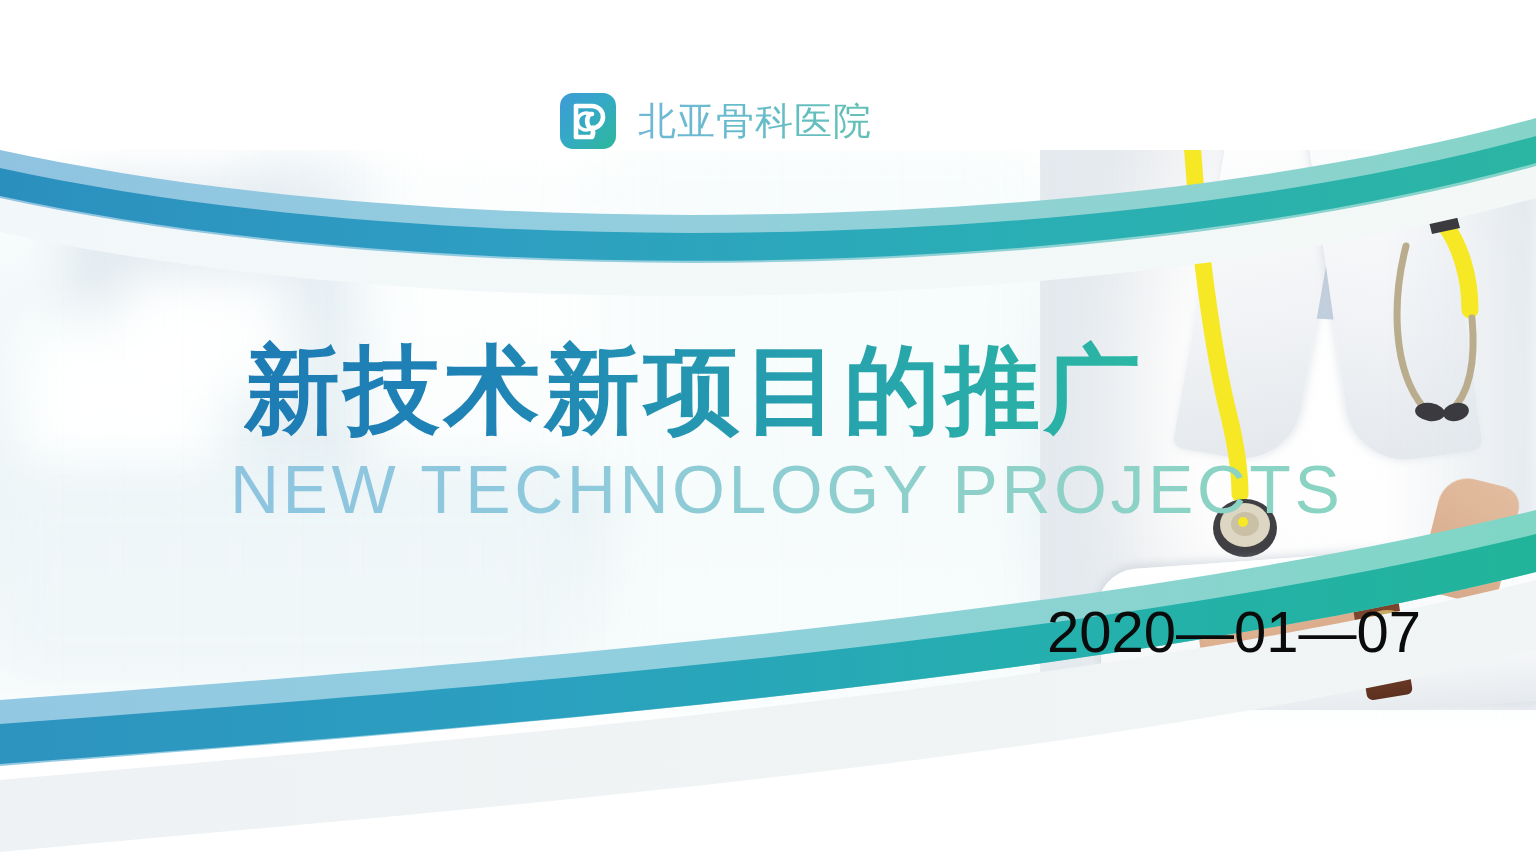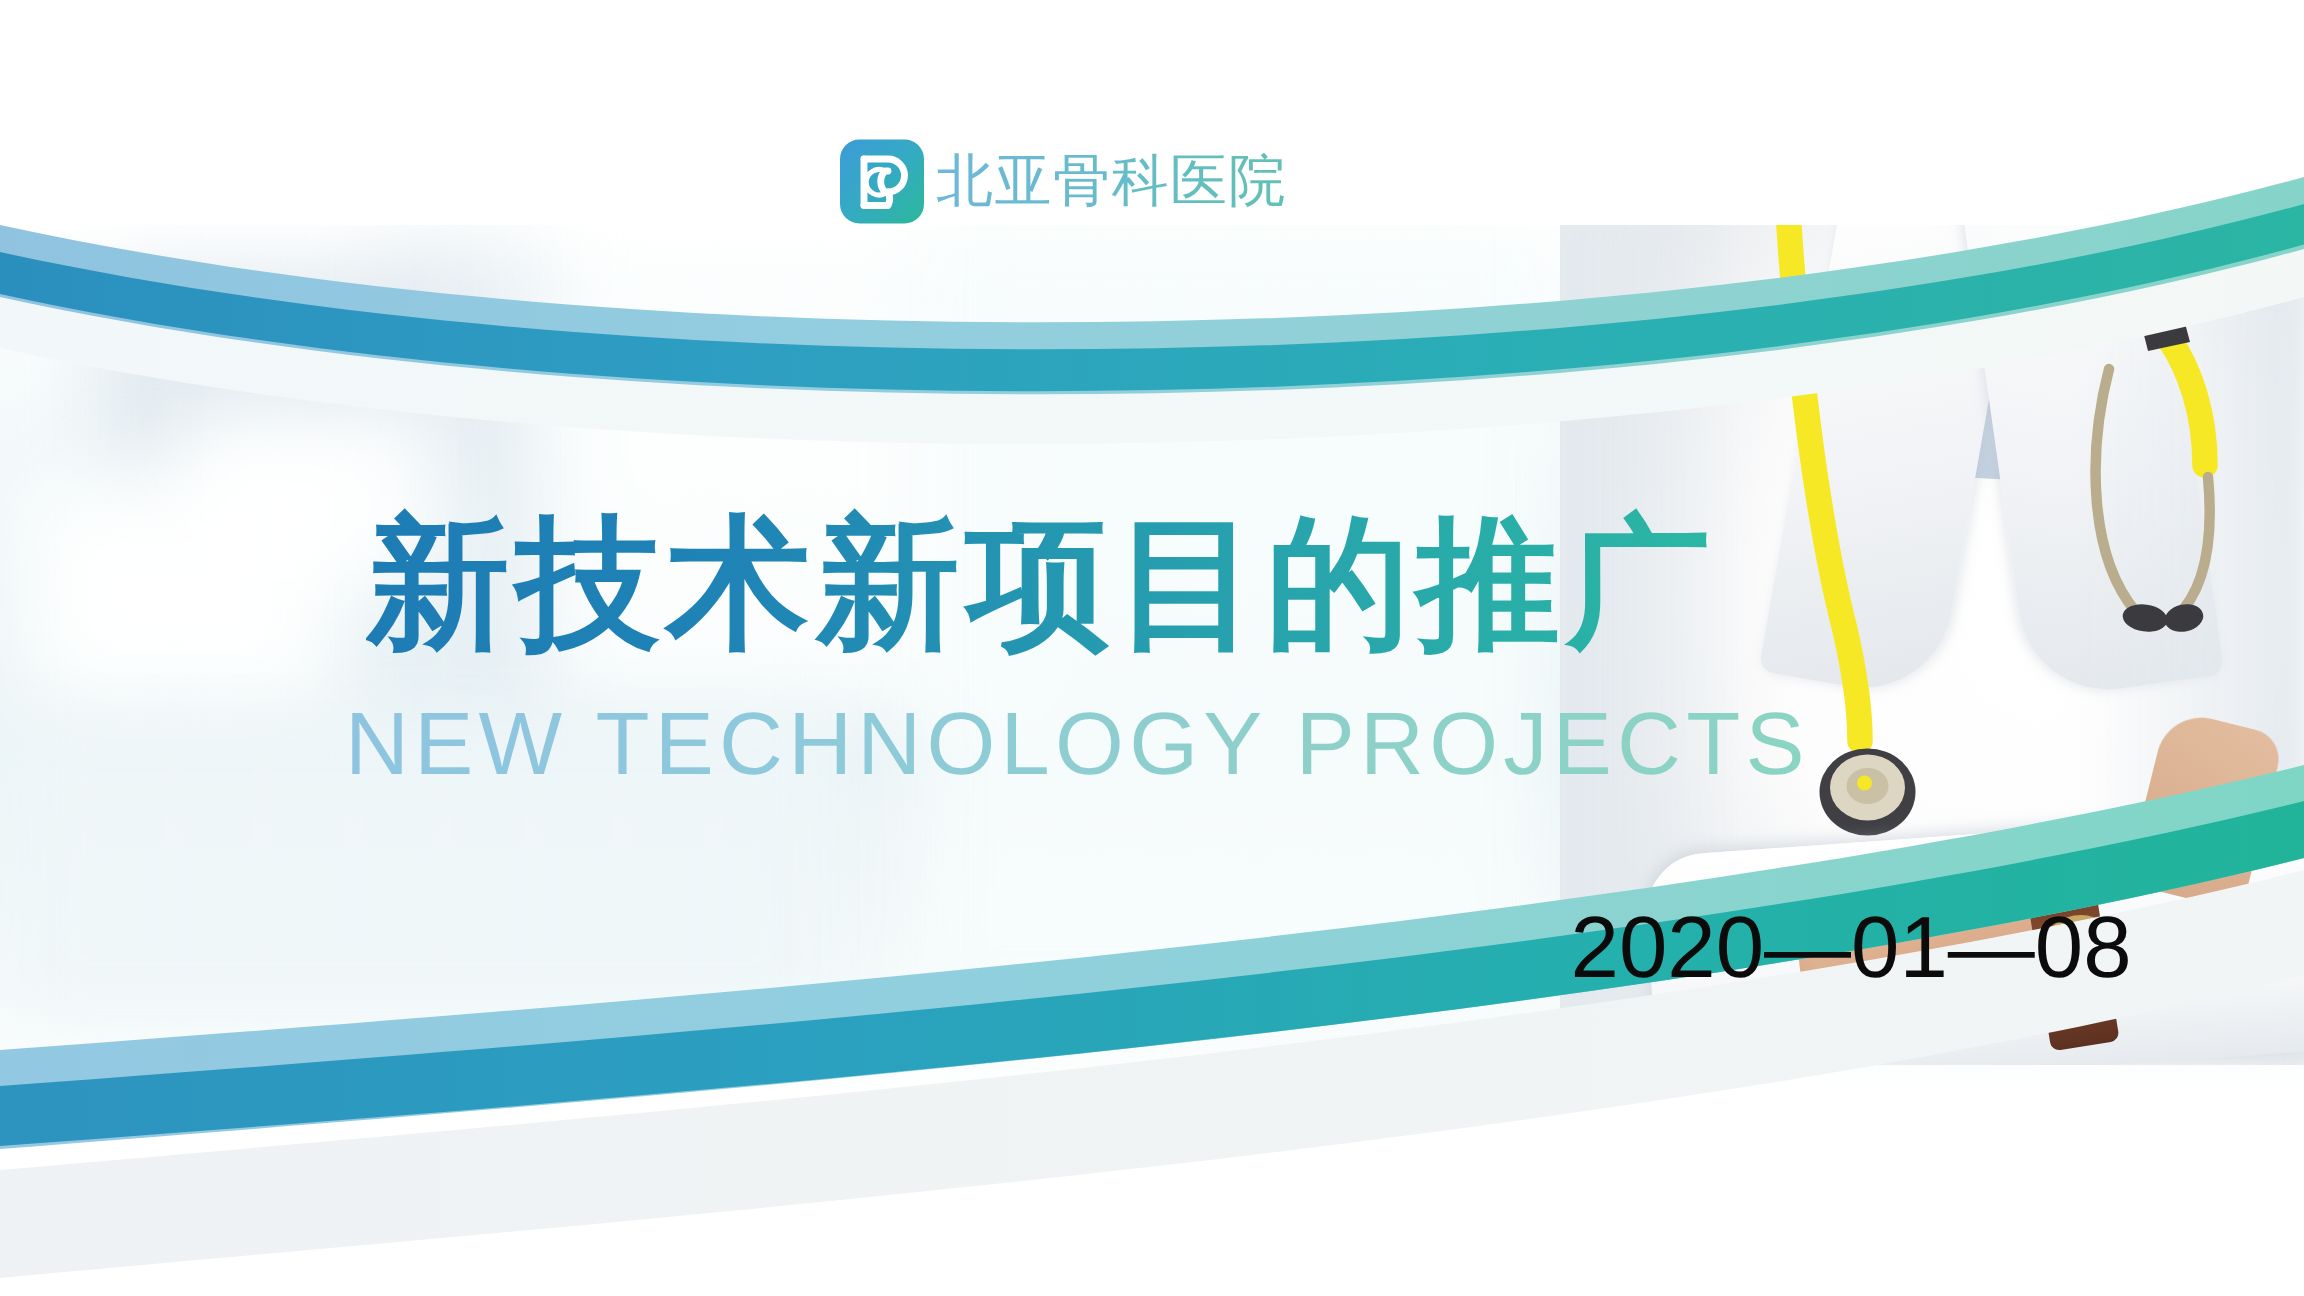--- a/index.html
+++ b/index.html
@@ -186,21 +186,21 @@
     pointer-events: none;
   }
 
   
   .logo-block {
     position: absolute;
     left: 560px;
     top: 88px;
     display: flex;
     align-items: center;
-    gap: 8px;
+    gap: 22px;
     height: 66px;
   }
   .logo-mark {
     width: 56px;
     height: 56px;
     border-radius: 13px;
     background: linear-gradient(135deg, #3d9bd6 0%, #35a9c6 45%, #2cb89a 100%);
     position: relative;
     flex: 0 0 auto;
   }
@@ -228,22 +228,22 @@
     line-height: 1.08;
     white-space: nowrap;
     background: linear-gradient(90deg, #1d7cb4 0%, #1f83b6 26%, #27a0ae 62%, #2bb7a4 100%);
     -webkit-background-clip: text;
     background-clip: text;
     color: transparent;
   }
   .title-en {
     position: absolute;
     left: 230px;
-    top: 467px;
-    font-size: 59px;
+    top: 455px;
+    font-size: 68px;
     font-weight: 400;
     letter-spacing: 3.5px;
     line-height: 1;
     white-space: nowrap;
     background: linear-gradient(90deg, #8ec4e0 0%, #8ec9dc 30%, #8ed0c9 65%, #8ad4c3 100%);
     -webkit-background-clip: text;
     background-clip: text;
     color: transparent;
   }
   .date-text {
@@ -371,15 +371,15 @@
 
         <path d="M30 21 a8.5 8.5 0 1 0 0 15" fill="none" stroke="#ffffff" stroke-width="3.4" stroke-linecap="round"></path>
       </svg>
     </div>
     <div class="logo-text">北亚骨科医院</div>
   </div>
 
   <div class="title-cn">新技术新项目的推广</div>
   <div class="title-en">NEW  TECHNOLOGY PROJECTS</div>
 
-  <div class="date-text">2020—01—08</div>
+  <div class="date-text">2020—01—07</div>
 
 </div>
 
 </body></html>

